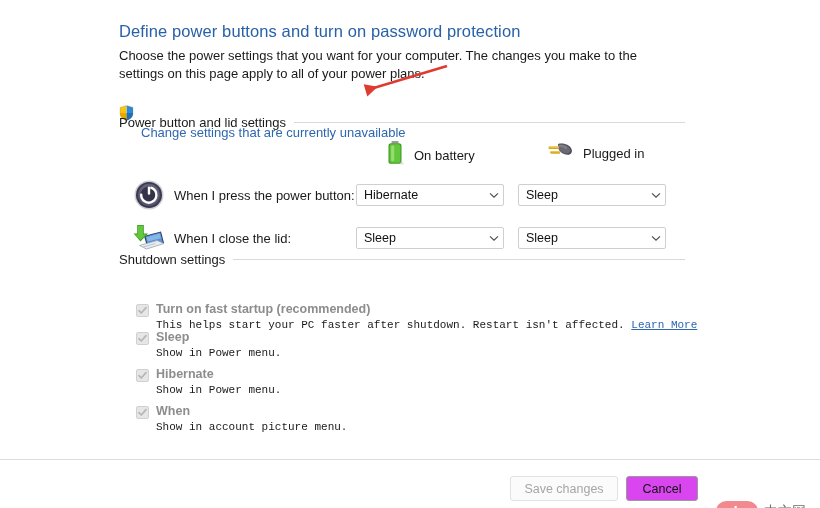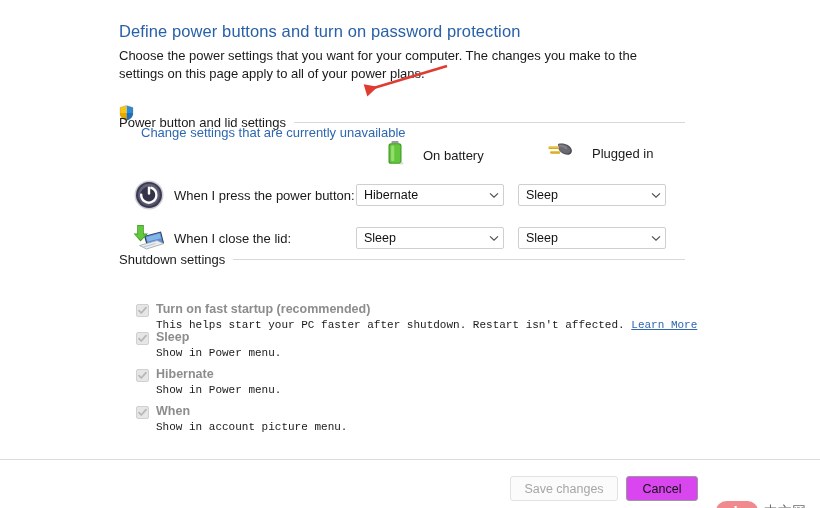--- a/index.html
+++ b/index.html
@@ -85,21 +85,21 @@
     background: #d9d9d9;
   }
   #sec-power { left: 119px; top: 115px; }
   #sec-shutdown { left: 119px; top: 252px; }
 
   
   .col-head {
     position: absolute;
     display: flex;
     align-items: center;
-    gap: 19px;
+    gap: 10px;
     top: 140px;
   }
   #col-battery { left: 386px; }
   #col-plugged { left: 547px; }
   .col-head .ch-label {
     font-size: 13px;
     color: #1a1a1a;
     white-space: nowrap;
   }
   .icon-box { flex: none; display: block; }

